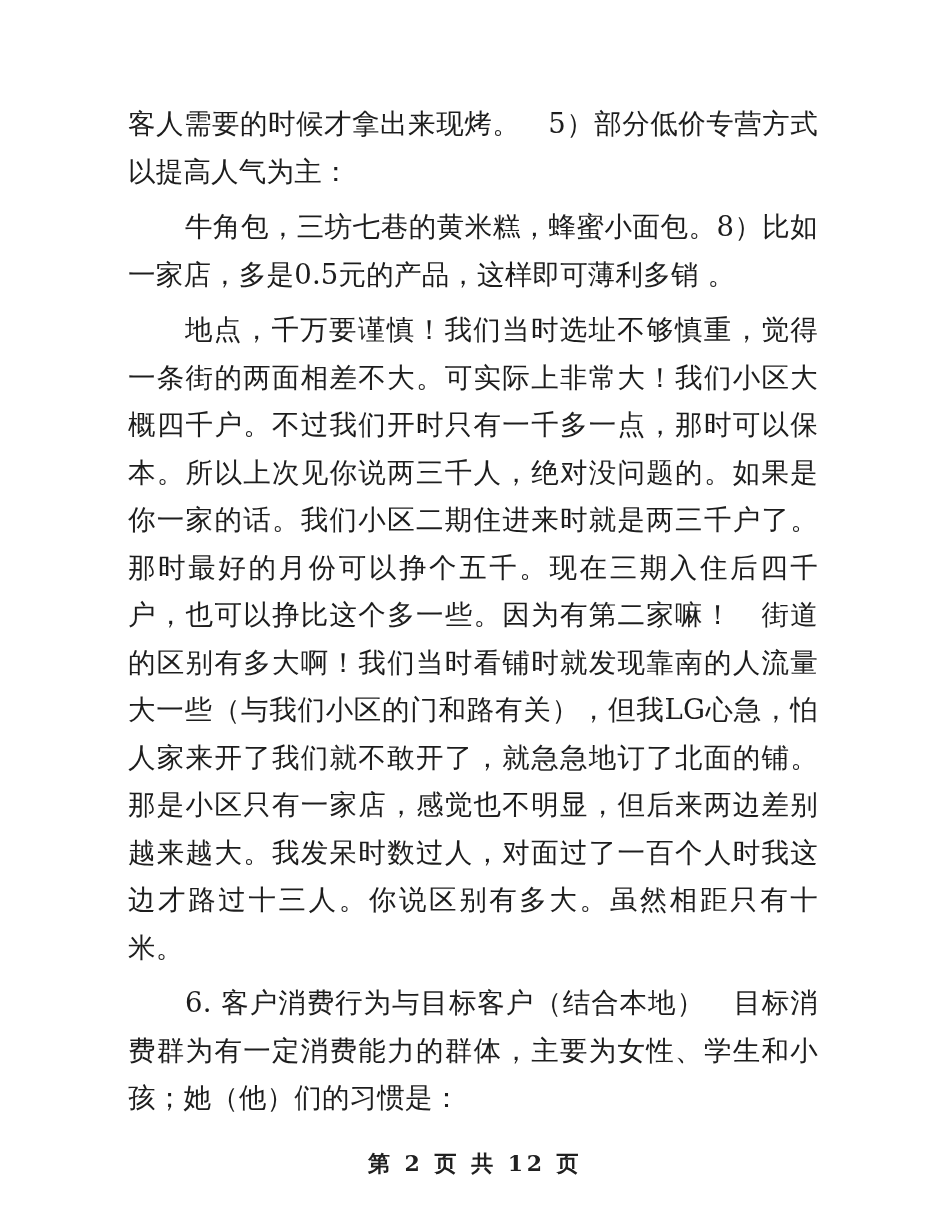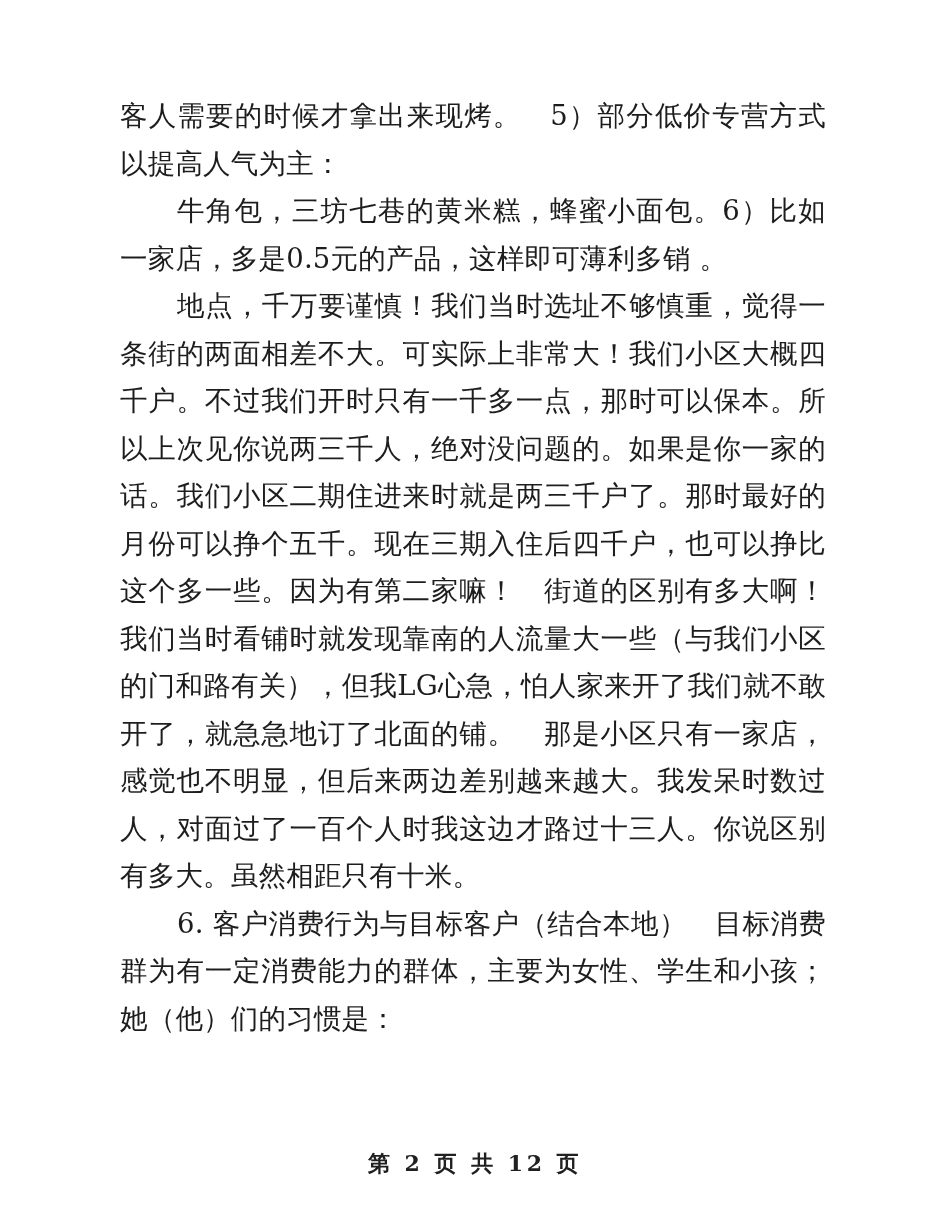--- a/index.html
+++ b/index.html
@@ -18,21 +18,21 @@
     overflow: hidden;
     box-sizing: border-box;
   }
   .doc-body {
     position: absolute;
     left: 120px;
     top: 92px;
     width: 706px;
   }
   .para {
-    margin: 0;
+    margin: 8px;
     font-size: 27.5px;
     line-height: 47.5px;
     color: #1d1d1d;
     text-align: justify;
     text-justify: inter-character;
     letter-spacing: 0.2px;
     font-weight: 400;
     -webkit-font-smoothing: antialiased;
   }
   .para.indent2 {
@@ -55,21 +55,21 @@
     font-family: "DejaVu Serif", "Liberation Serif", serif;
   }
 </style>
 </head>
 <body>
 
 <div class="page">
 
   <div class="doc-body">
     <p class="para indent0">客人需要的时候才拿出来现烤。　5）部分低价专营方式以提高人气为主：</p>
-    <p class="para indent2">牛角包，三坊七巷的黄米糕，蜂蜜小面包。6）比如一家店，多是0.5元的产品，这样即可薄利多销 。</p>
+    <p class="para indent2">牛角包，三坊七巷的黄米糕，蜂蜜小面包。8）比如一家店，多是0.5元的产品，这样即可薄利多销 。</p>
     <p class="para indent2">地点，千万要谨慎！我们当时选址不够慎重，觉得一条街的两面相差不大。可实际上非常大！我们小区大概四千户。不过我们开时只有一千多一点，那时可以保本。所以上次见你说两三千人，绝对没问题的。如果是你一家的话。我们小区二期住进来时就是两三千户了。那时最好的月份可以挣个五千。现在三期入住后四千户，也可以挣比这个多一些。因为有第二家嘛！　街道的区别有多大啊！我们当时看铺时就发现靠南的人流量大一些（与我们小区的门和路有关），但我LG心急，怕人家来开了我们就不敢开了，就急急地订了北面的铺。　那是小区只有一家店，感觉也不明显，但后来两边差别越来越大。我发呆时数过人，对面过了一百个人时我这边才路过十三人。你说区别有多大。虽然相距只有十米。</p>
     <p class="para indent2">6. 客户消费行为与目标客户（结合本地）　目标消费群为有一定消费能力的群体，主要为女性、学生和小孩；她（他）们的习惯是：</p>
 
   </div>
 
   <div class="footer">第 2 页 共 12 页</div>
 
 </div>
 
 </body></html>

